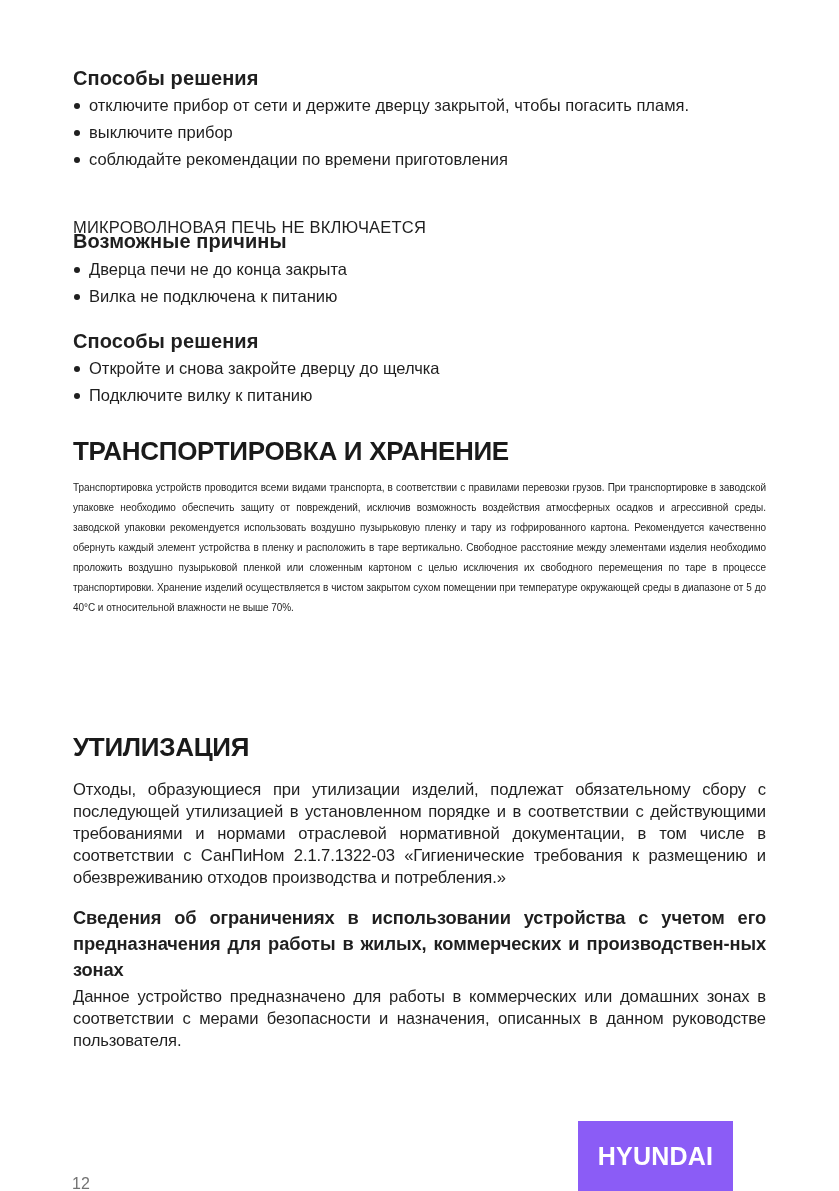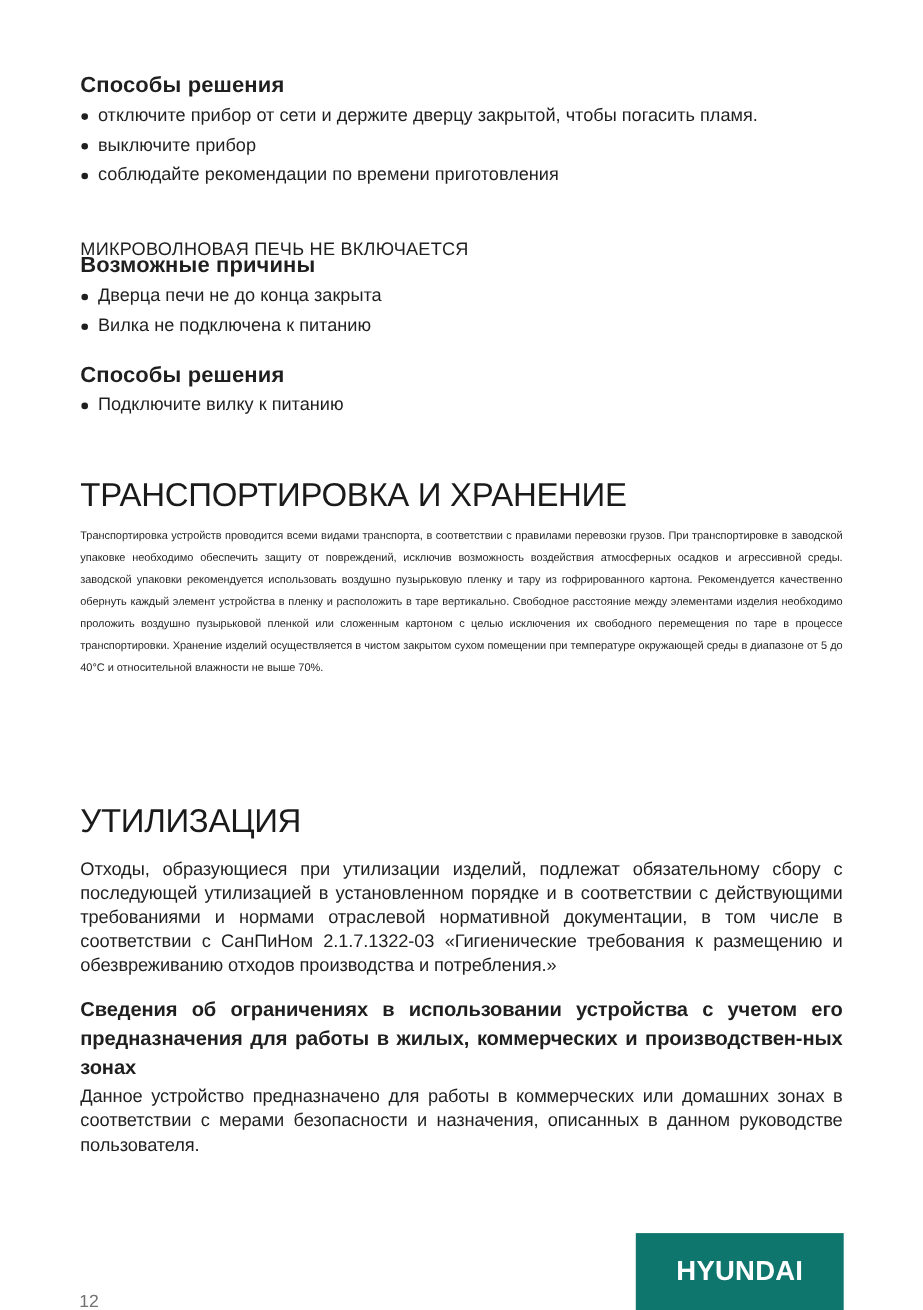--- a/index.html
+++ b/index.html
@@ -49,22 +49,22 @@
       height: 6px;
       border-radius: 50%;
       background: #1f1f1f;
     }
     .caps-title {
       font-size: 16.5px;
       line-height: 27px;
       letter-spacing: 0.2px;
     }
     .section-title {
-      font-weight: normal;
-      font-size: 30px;
+      font-weight: bold;
+      font-size: 26px;
       line-height: 30px;
       letter-spacing: -0.3px;
       color: #1a1a1a;
     }
     .body-small {
       font-size: 10px;
       line-height: 20px;
       text-align: justify;
       text-align-last: left;
       letter-spacing: -0.05px;
@@ -89,23 +89,23 @@
       left: 72px;
       top: 1174px;
       font-size: 16px;
       line-height: 20px;
       color: #737373;
     }
     .logo-box {
       position: absolute;
       left: 578px;
       top: 1121px;
-      width: 189px;
+      width: 155px;
       height: 70px;
-      background: #0f766e;
+      background: #8b5cf6;
       display: flex;
       align-items: center;
       justify-content: center;
     }
     .logo-text {
       color: #ffffff;
       font-weight: bold;
       font-size: 25px;
       letter-spacing: 0.2px;
       font-family: "Liberation Sans", "DejaVu Sans", sans-serif;
@@ -124,20 +124,21 @@
   </ul>
 
   <div class="abs caps-title" style="top:214px;">МИКРОВОЛНОВАЯ ПЕЧЬ НЕ ВКЛЮЧАЕТСЯ</div>
   <div class="abs subhead" style="top:228px;">Возможные причины</div>
   <ul class="abs bullet-list" style="top:256px;">
     <li><span class="dot"></span><span>Дверца печи не до конца закрыта</span></li>
     <li><span class="dot"></span><span>Вилка не подключена к питанию</span></li>
   </ul>
   <div class="abs subhead" style="top:328px;">Способы решения</div>
   <ul class="abs bullet-list" style="top:355px;">
+    <li><span class="dot"></span><span>Откройте и снова закройте дверцу до щелчка</span></li>
     <li><span class="dot"></span><span>Подключите вилку к питанию</span></li>
   </ul>
 
   <h2 class="abs section-title" style="top:436px; margin:0;">ТРАНСПОРТИРОВКА И ХРАНЕНИЕ</h2>
   <p class="abs body-small" style="top:478px; margin:0;">Транспортировка устройств проводится всеми видами транспорта, в соответствии с правилами перевозки грузов. При транспортировке в заводской упаковке необходимо обеспечить защиту от повреждений, исключив возможность воздействия атмосферных осадков и агрессивной среды. заводской упаковки рекомендуется использовать воздушно пузырьковую пленку и тару из гофрированного картона. Рекомендуется качественно обернуть каждый элемент устройства в пленку и расположить в таре вертикально. Свободное расстояние между элементами изделия необходимо проложить воздушно пузырьковой пленкой или сложенным картоном с целью исключения их свободного перемещения по таре в процессе транспортировки. Хранение изделий осуществляется в чистом закрытом сухом помещении при температуре окружающей среды в диапазоне от 5 до 40°C и относительной влажности не выше 70%.</p>
 
   <h2 class="abs section-title" style="top:732px; margin:0;">УТИЛИЗАЦИЯ</h2>
   <p class="abs body-small body-large" style="top:779px; margin:0;">Отходы, образующиеся при утилизации изделий, подлежат обязательному сбору с последующей утилизацией в установленном порядке и в соответствии с действующими требованиями и нормами отраслевой нормативной документации, в том числе в соответствии с СанПиНом 2.1.7.1322-03 «Гигиенические требования к размещению и обезвреживанию отходов производства и потребления.»</p>
 
   <h3 class="abs bold-subheading" style="top:905px; margin:0;">Сведения об ограничениях в использовании устройства с учетом его предназначения для работы в жилых, коммерческих и производствен-ных зонах</h3>

